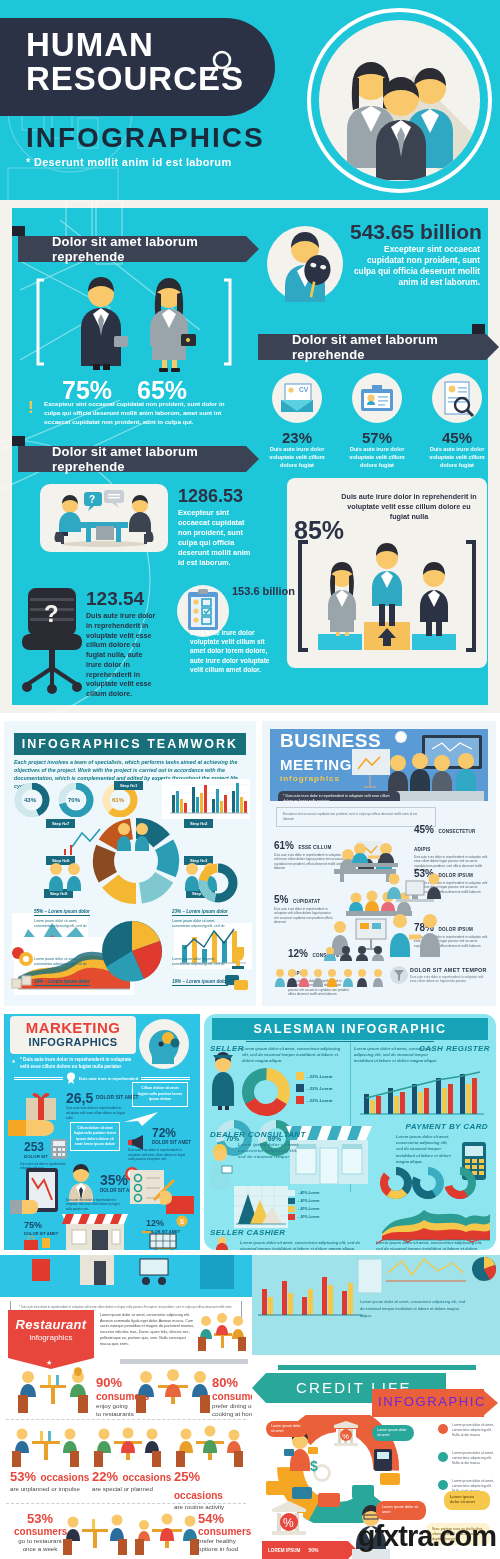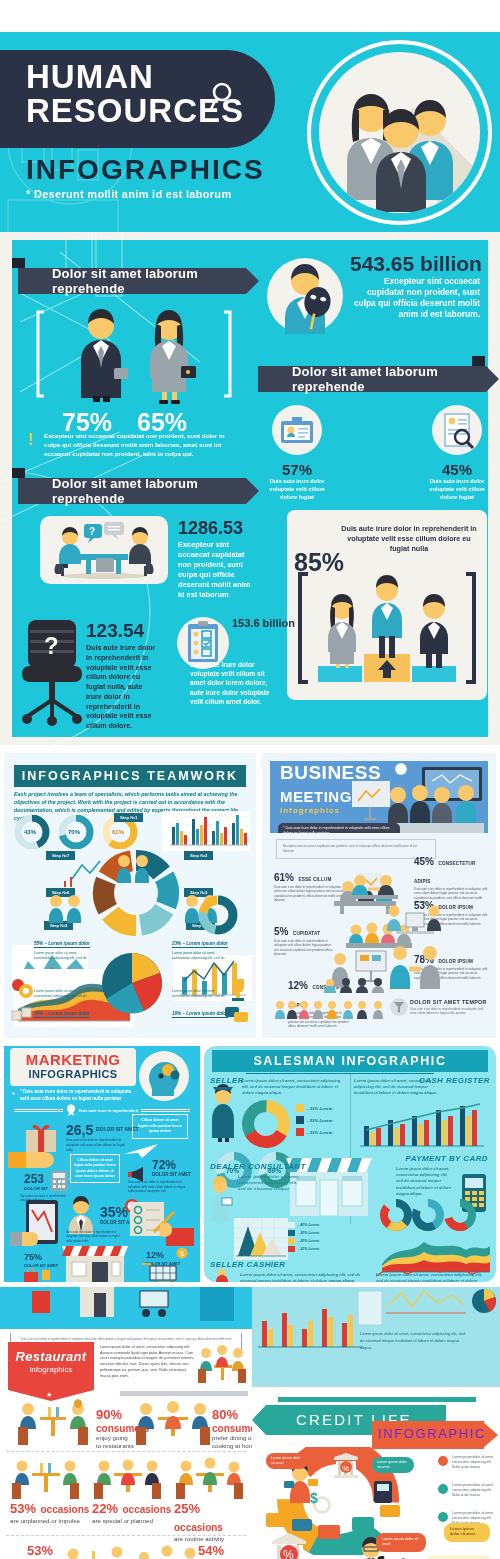--- a/index.html
+++ b/index.html
@@ -7,21 +7,21 @@
     width: 500px; height: 1559px;
     font-family: "Liberation Sans", sans-serif;
     background: #ffffff;
     overflow: hidden;
     position: relative;
   }
   .page { width: 500px; height: 1559px; position: relative; }
 
   
   .hr-block { position: relative; width: 500px; height: 713px; background: #1ec6d9; }
-  .hr-header { position: relative; height: 200px; margin-top: 32px; }
+  .hr-header { position: relative; height: 200px; }
   .hr-title-pill {
     position: absolute; left: -20px; top: 18px; width: 295px; height: 98px;
     background: #2b3245; border-radius: 0 49px 49px 0;
   }
   .hr-title-1 {
     position: absolute; left: 26px; top: 28px; color: #fff;
     font-size: 33px; font-weight: bold; letter-spacing: 1px; line-height: 1;
   }
   .hr-title-2 {
     position: absolute; left: 26px; top: 62px; color: #fff;
@@ -242,20 +242,32 @@
       <div style="position:absolute;left:350px;top:20px;font-size:21px" class="num-dark">543.65 billion</div>
       <div style="position:absolute;left:350px;top:44px;width:130px;color:#fff;font-size:8.4px;font-weight:bold;line-height:1.32;text-align:right">Excepteur sint occaecat cupidatat non proident, sunt culpa qui officia deserunt mollit anim id est laborum.</div>
 
       <div class="ribbon-fold" style="left:472px; top:124px;"></div>
       <div class="ribbon" style="left:258px; top:134px; width:228px;">Dolor sit amet laborum reprehende</div>
 
       <div style="position:absolute;left:262px;top:172px;width:230px;display:flex;justify-content:space-between;">
         <div style="width:70px;text-align:center">
           <svg width="52" height="52" viewBox="0 0 52 52">
             <circle cx="26" cy="26" r="25" fill="#f4f2ec"></circle>
+            <rect x="14" y="12" width="26" height="18" fill="#fff" stroke="#5b9bd5"></rect>
+            <circle cx="20" cy="18" r="2.6" fill="#f9c86b"></circle>
+            <text x="28" y="20" font-size="6.5" font-family="Liberation Sans" fill="#5b9bd5" font-weight="bold">CV</text>
+            <path d="M10 28h32v12H10z" fill="#2fa8c4"></path>
+            <path d="M10 28l16 11 16-11" fill="#5bd0e0"></path>
+          </svg>
+          <div style="font-size:15px;font-weight:bold;color:#2b3245;margin-top:1px">23%</div>
+          <div style="font-size:5.6px;color:#fff;font-weight:bold;line-height:1.4">Duis aute irure dolor voluptate velit cillum dolore fugiat</div>
+        </div>
+        <div style="width:70px;text-align:center">
+          <svg width="52" height="52" viewBox="0 0 52 52">
+            <circle cx="26" cy="26" r="25" fill="#f4f2ec"></circle>
             <path d="M21 13h10v5H21z" fill="#5b9bd5"></path>
             <rect x="10" y="17" width="32" height="22" rx="2" fill="#5b9bd5"></rect>
             <rect x="13" y="21" width="26" height="15" fill="#fff"></rect>
             <circle cx="20" cy="26" r="3.6" fill="#f9c86b"></circle>
             <path d="M16 33c0-3 2-4 4-4s4 1 4 4z" fill="#2fa8c4"></path>
             <rect x="27" y="24" width="10" height="1.7" fill="#9fc8e8"></rect>
             <rect x="27" y="28" width="10" height="1.7" fill="#9fc8e8"></rect>
             <rect x="27" y="32" width="7" height="1.7" fill="#9fc8e8"></rect>
           </svg>
           <div style="font-size:15px;font-weight:bold;color:#2b3245;margin-top:1px">57%</div>

